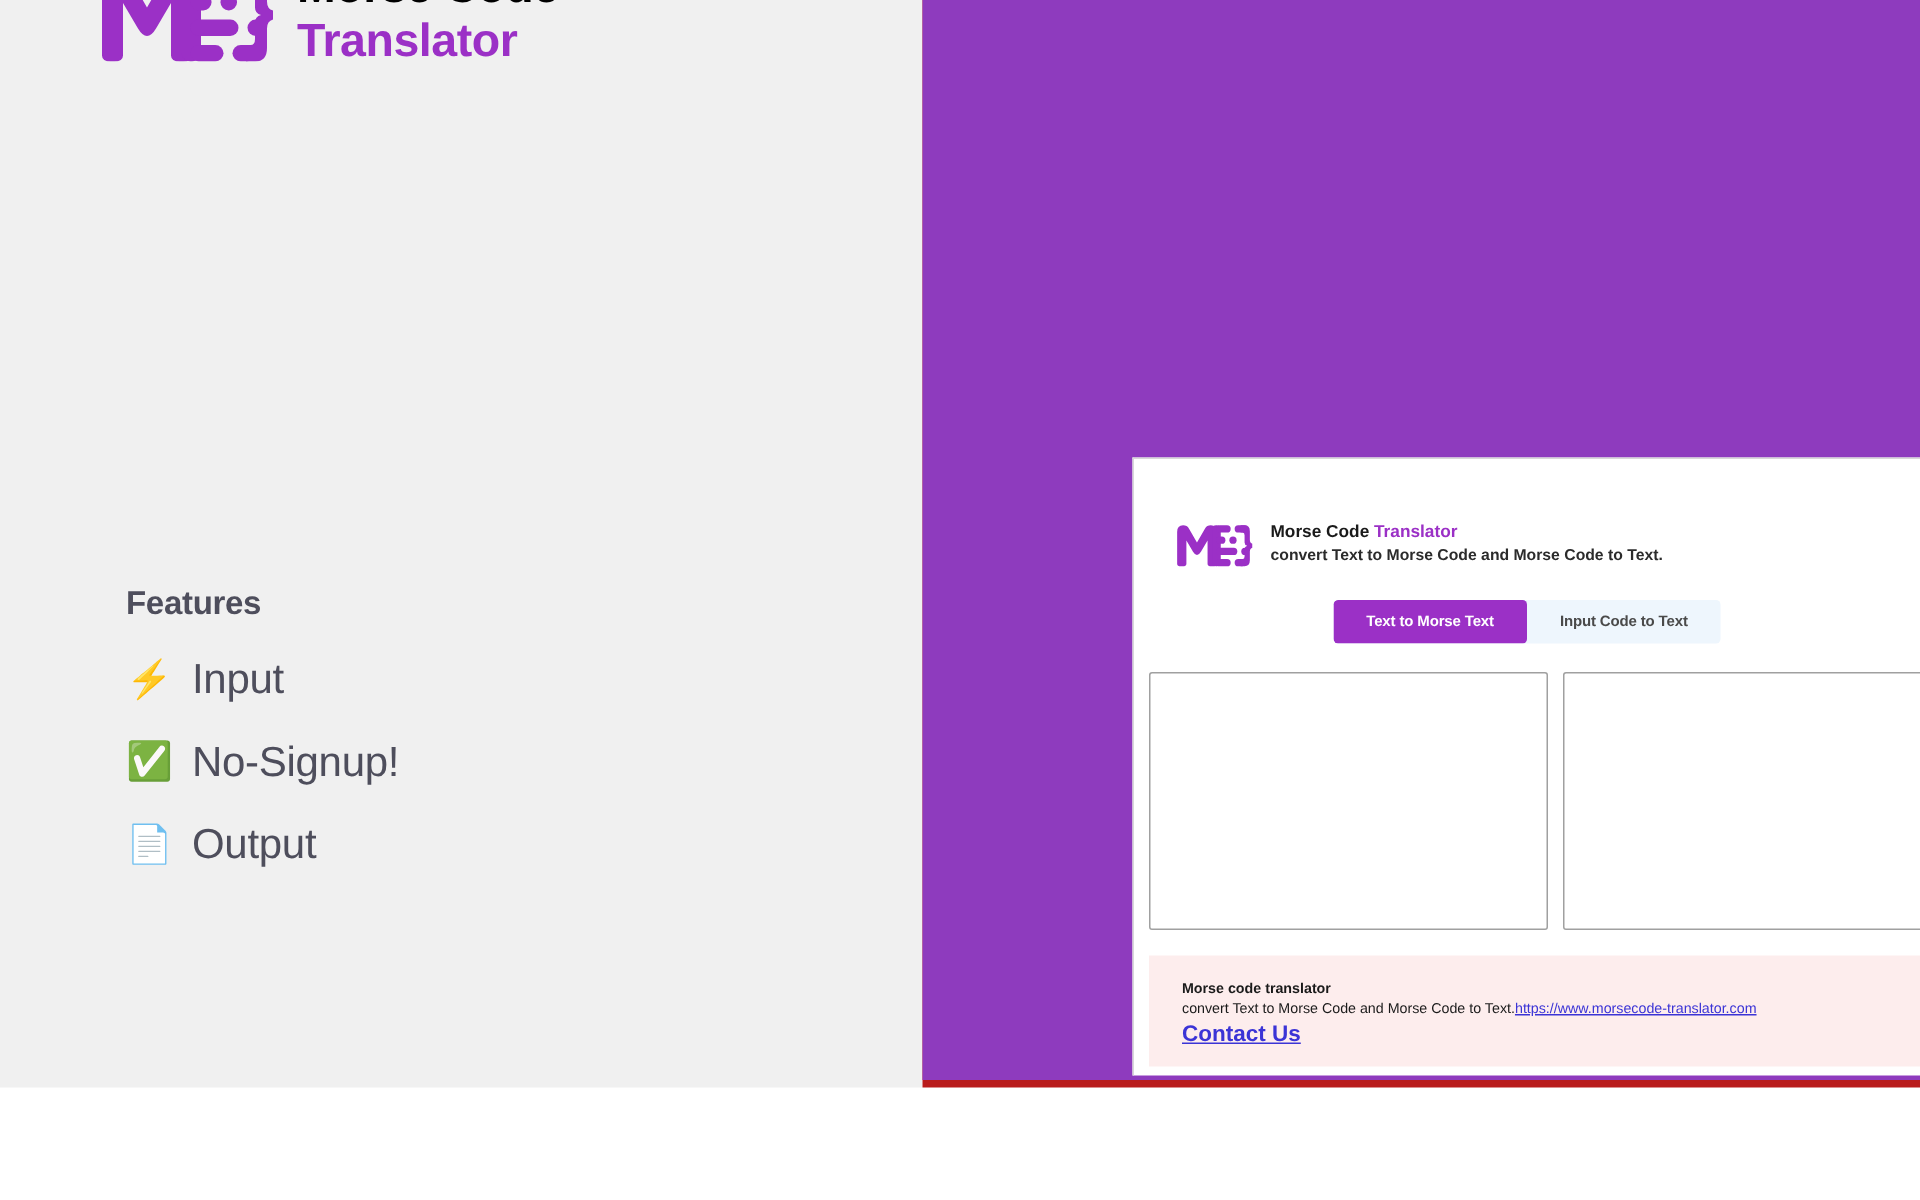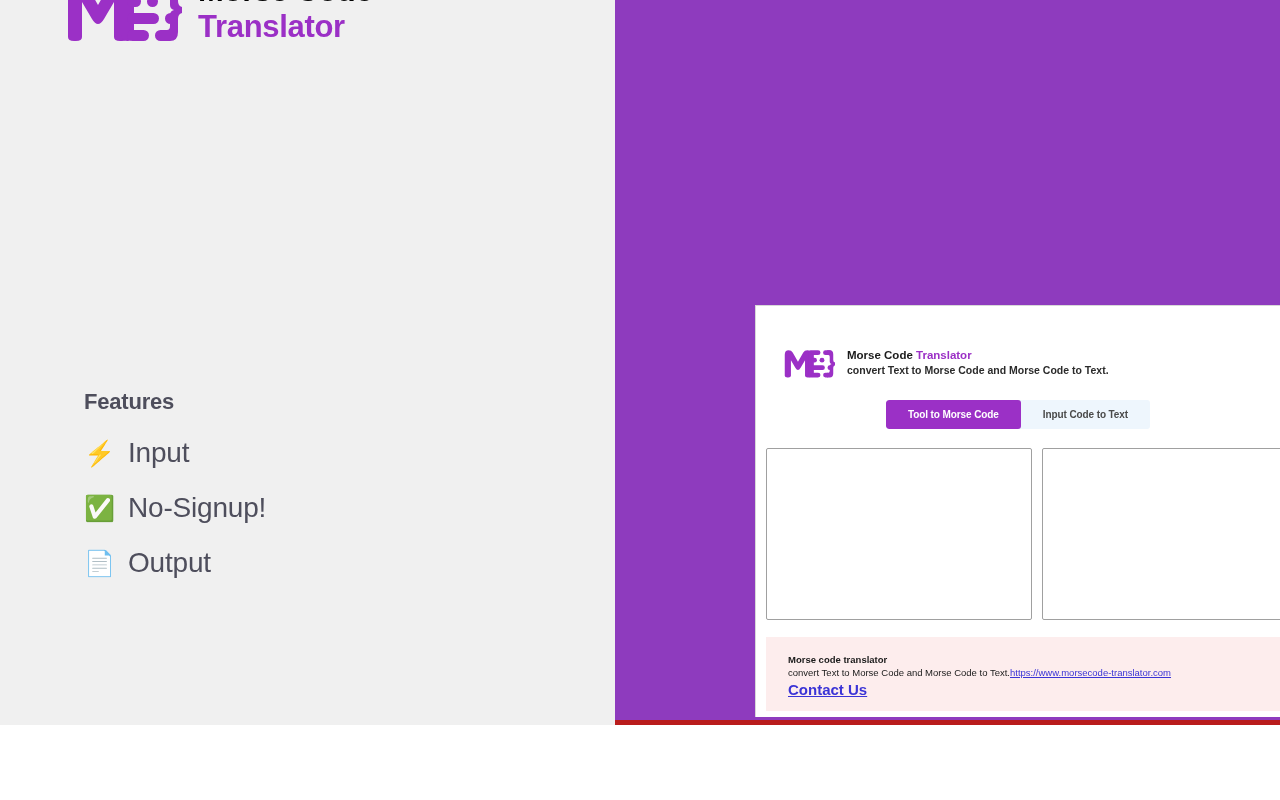--- a/index.html
+++ b/index.html
@@ -352,21 +352,21 @@
           </g>
         </svg>
         <div class="app-titles">
           <div class="app-title-line"><span>Morse Code </span><span class="app-title-accent">Translator</span></div>
           <div class="app-subtitle">convert Text to Morse Code and Morse Code to Text.</div>
         </div>
       </div>
 
       <div class="tab-bar">
         <div class="tab-group">
-          <button class="tab active">Tool to Morse Code</button>
+          <button class="tab active">Text to Morse Text</button>
           <button class="tab">Input Code to Text</button>
         </div>
       </div>
 
       <div class="io-row">
         <div class="io-box input-box"></div>
         <div class="io-box output-box">
           
         </div>
       </div>

